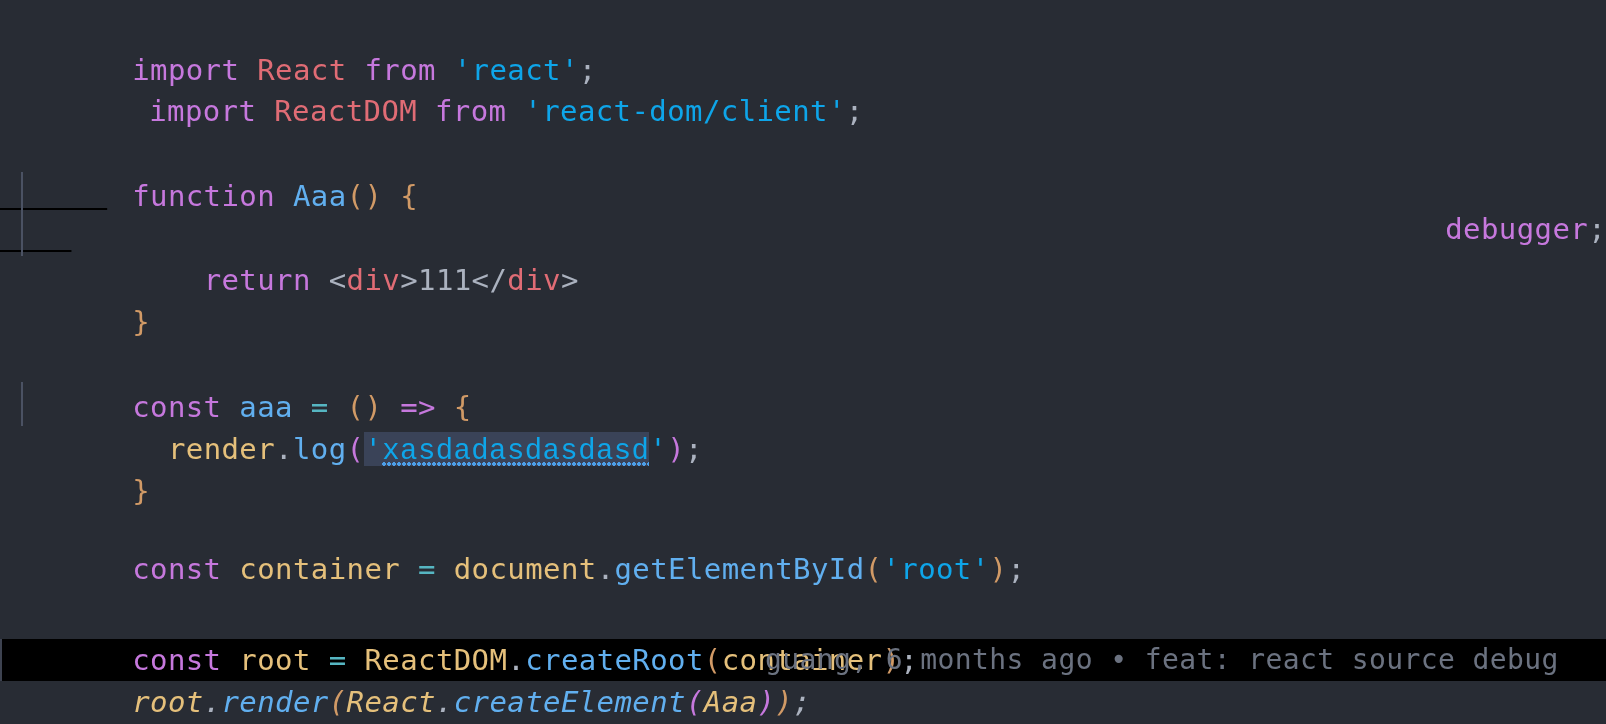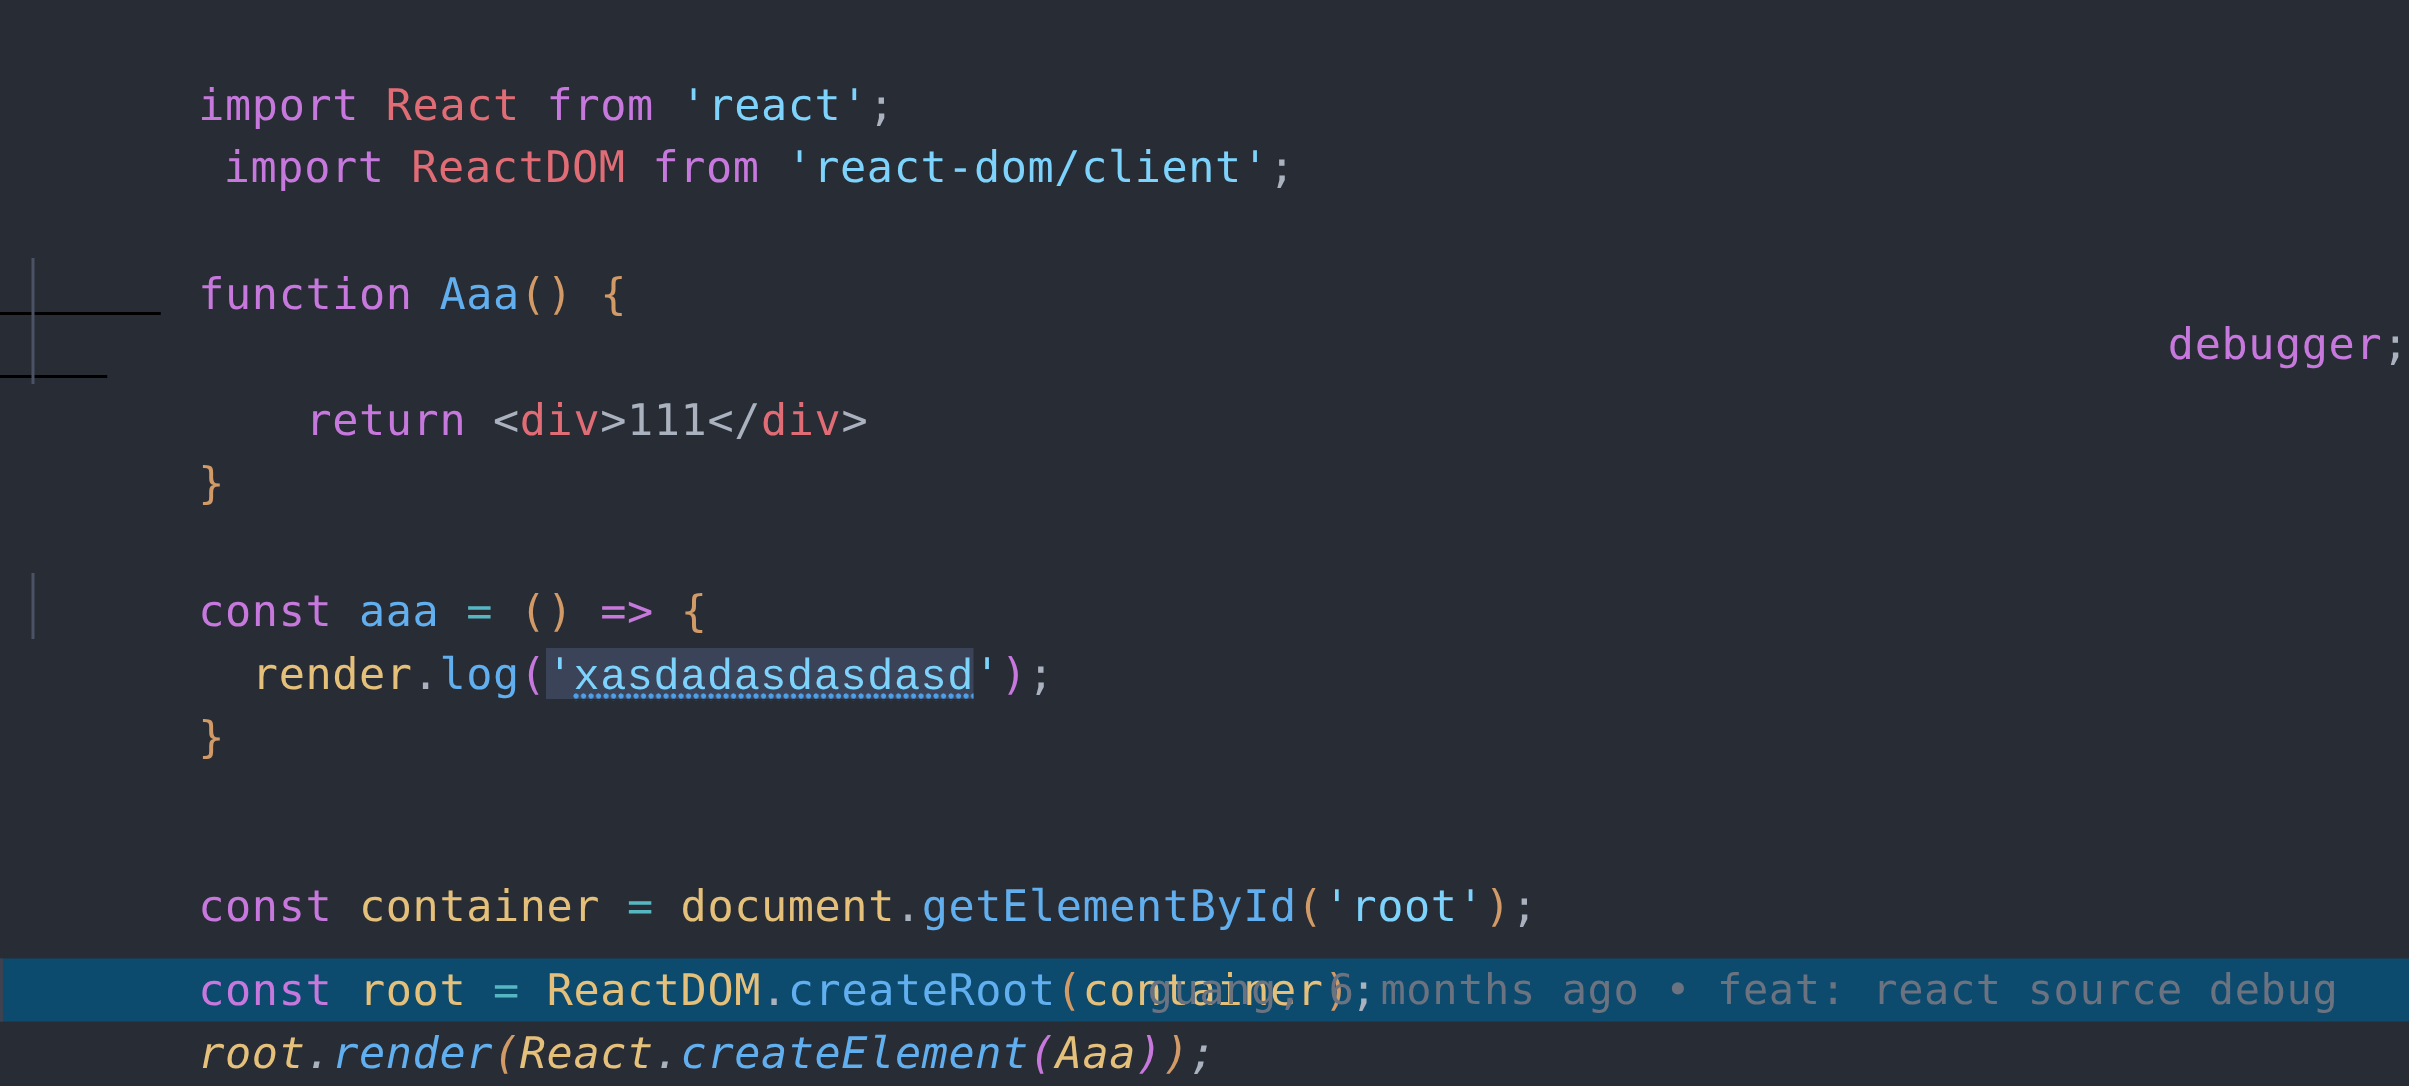--- a/index.html
+++ b/index.html
@@ -45,38 +45,38 @@
 
   .line .txt {
     display: inline-block;
     padding-left: 25px;
     position: relative;
     z-index: 3;
   }
 
   
   .line.current {
-    background: #0c4a6e;
+    background: #000000;
     font-style: italic;
   }
   .line.current::before {
     content: "";
     position: absolute;
     left: 0;
     top: 0;
     bottom: 0;
     width: 2px;
     background: #3d4250;
     z-index: 4;
   }
 
   
   .t-kw      { color: #c678dd; }
   .t-cls     { color: #e06c75; }
-  .t-str     { color: #7dd3fc; }
+  .t-str     { color: #0ea5e9; }
   .t-fn      { color: #61afef; }
   .t-var     { color: #e5c07b; }
   .t-punct   { color: #abb2bf; }
   .t-paren   { color: #d19a66; }
   .t-brace   { color: #d19a66; }
   .t-op      { color: #56b6c2; }
   .t-ident   { color: #61afef; }
   .t-tag     { color: #e06c75; }
   .t-num     { color: #abb2bf; }
   .t-semi    { color: #abb2bf; }
@@ -190,21 +190,21 @@
     <div class="line" style="top:386px;">
       <span class="txt">  <span class="t-var">render</span><span class="t-punct">.</span><span class="t-fn">log</span><span class="t-kw">(</span><span class="sel"><span class="t-str">'</span><span class="t-str squiggle">xasdadasdasdasd</span></span><span class="t-str">'</span><span class="t-kw">)</span><span class="t-semi">;</span></span>
     </div>
 
     <div class="line" style="top:428px;">
       <span class="txt"><span class="t-brace">}</span></span>
     </div>
 
     <div class="line" style="top:470px;"><span class="txt"> </span></div>
 
-    <div class="line" style="top:541px;">
+    <div class="line" style="top:506px;">
       <span class="txt"><span class="t-kw">const</span> <span class="t-var">container</span> <span class="t-op">=</span> <span class="t-var">document</span><span class="t-punct">.</span><span class="t-fn">getElementById</span><span class="t-paren">(</span><span class="t-str">'root'</span><span class="t-paren">)</span><span class="t-semi">;</span></span>
     </div>
 
     <div class="line" style="top:555px;"><span class="txt"> </span></div>
 
     <div class="line" style="top:597px;">
       <span class="txt"><span class="t-kw">const</span> <span class="t-var">root</span> <span class="t-op">=</span> <span class="t-var">ReactDOM</span><span class="t-punct">.</span><span class="t-fn">createRoot</span><span class="t-paren">(</span><span class="t-var">container</span><span class="t-paren">)</span><span class="t-semi">;</span></span>
     </div>
 
     <div class="line current" style="top:639px;">

